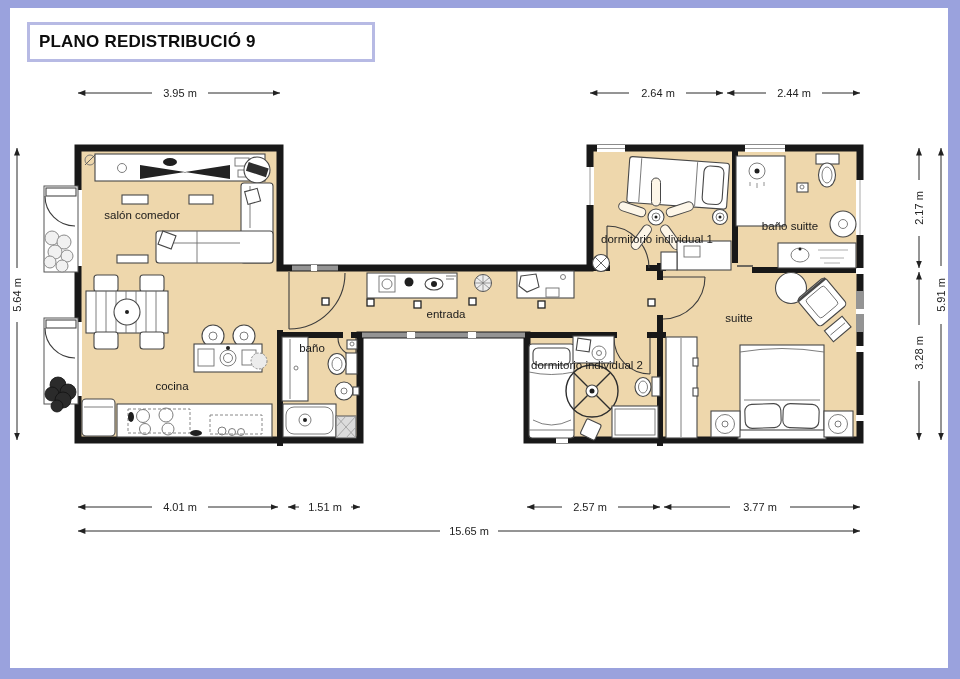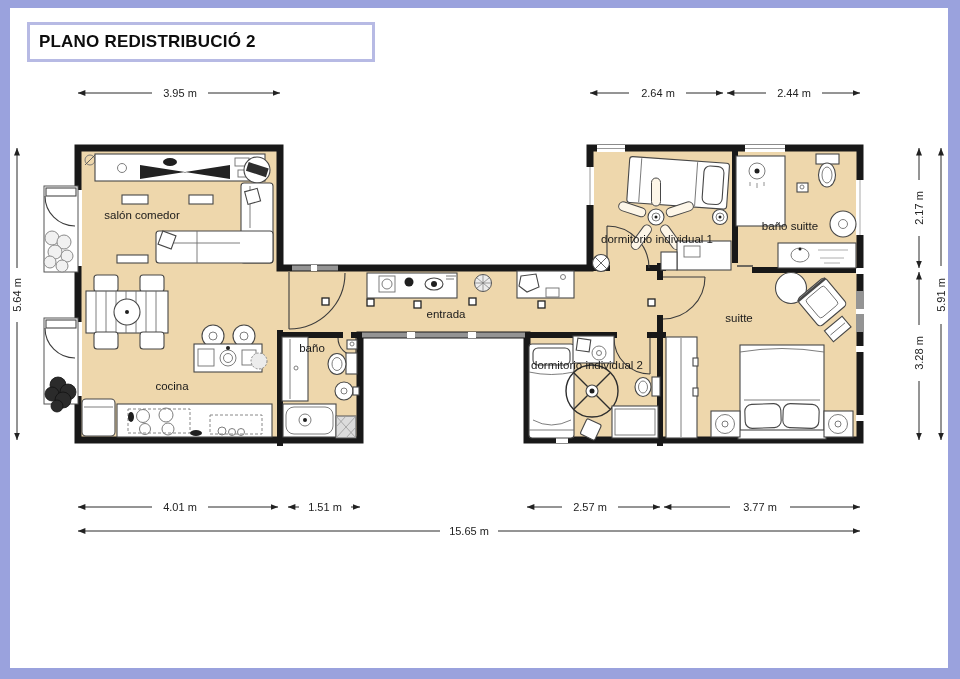--- a/index.html
+++ b/index.html
@@ -378,18 +378,18 @@
       <line class="dim" x1="919" y1="272" x2="919" y2="325" marker-start="url(#aS)"></line>
       <line class="dim" x1="919" y1="381" x2="919" y2="440" marker-end="url(#aE)"></line>
       <text class="dimt" x="919" y="357" transform="rotate(-90 919 353)">3.28 m</text>
 
       <line class="dim" x1="941" y1="148" x2="941" y2="266" marker-start="url(#aS)"></line>
       <line class="dim" x1="941" y1="324" x2="941" y2="440" marker-end="url(#aE)"></line>
       <text class="dimt" x="941" y="299" transform="rotate(-90 941 295)">5.91 m</text>
     </g>
   </svg>
 
-  <div class="title-box">PLANO REDISTRIBUCIÓ 2</div>
+  <div class="title-box">PLANO REDISTRIBUCIÓ 9</div>
   <div class="frame-bar frame-top"></div>
   <div class="frame-bar frame-left"></div>
   <div class="frame-bar frame-right"></div>
   <div class="frame-bar frame-bottom"></div>
 </div>
 
 </body></html>

